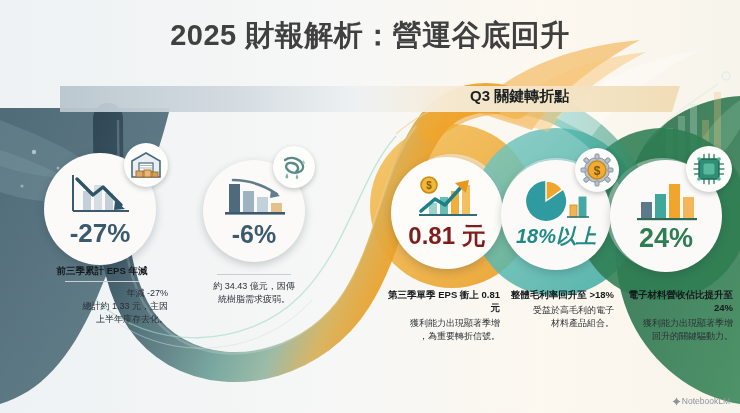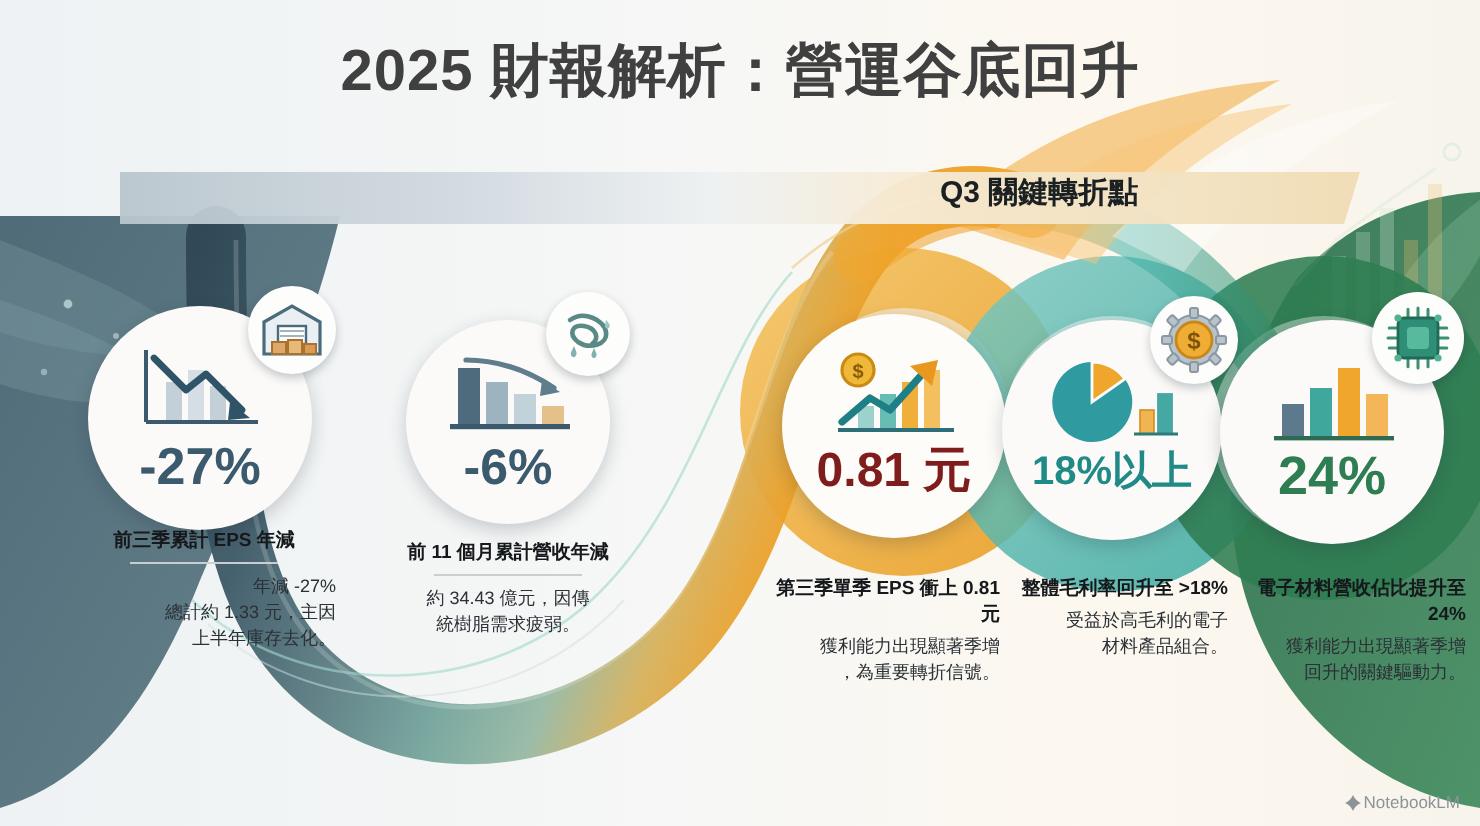--- a/index.html
+++ b/index.html
@@ -312,21 +312,20 @@
           <path d="M7,8 C14,3 24,8 25,14 C26,20 17,23 11,19 C6,15 8,10 14,11 C20,12 22,17 18,20" fill="none" stroke="#5a8a86" stroke-width="2.3" stroke-linecap="round"></path>
           <path d="M9,21 C10,23.5 11,25 9.6,26.2 C8.2,27.2 7,25.6 7.6,24 Z" fill="#7fb3ad"></path>
           <path d="M19,22 C20,24.3 21,25.6 19.7,26.7 C18.4,27.6 17.3,26.1 17.9,24.6 Z" fill="#7fb3ad"></path>
           <path d="M25,8 C26.4,9.4 27.4,10.6 26.6,11.8 C25.8,12.9 24.4,12 24.4,10.6 Z" fill="#9ec9c3"></path>
         </svg>
       </div>
     </div>
   </div>
 
   <div class="caption cap-center" style="left:184px; top:270px; width:140px;">
-    <p class="cap-title">前 11 個月累計營收年減</p>
     <div class="cap-rule"></div>
     <p class="cap-body cap-center" style="white-space:pre-line;">約 34.43 億元，因傳
 統樹脂需求疲弱。</p>
   </div>
 
   <div class="node">
     <div class="bubble" style="left:391px; top:157px; width:112px; height:112px; background:#fdfcf8;">
       <div class="bubble-inner">
         <svg class="bubble-art" width="72" height="50" viewBox="0 0 72 50">
           <rect x="18" y="30" width="8" height="12" fill="#9bd3cc"></rect>
@@ -357,21 +356,21 @@
           <path d="M26,26 L26,6 A20,20 0 0,1 42.5,14.5 Z" fill="#f0a62c"></path>
           <path d="M26,26 L42.5,14.5 A20,20 0 1,1 26,6 Z" fill="#2f9aa0"></path>
           <path d="M26,26 L26,6 A20,20 0 0,1 42.5,14.5 Z" fill="none" stroke="#fdfdfc" stroke-width="1.4"></path>
           <rect x="50" y="30" width="7" height="12" fill="#f0b552"></rect>
           <rect x="59" y="22" width="7" height="20" fill="#f0a62c"></rect>
           <rect x="50" y="30" width="7" height="12" fill="none" stroke="#d08f1c" stroke-width="0.8"></rect>
           <rect x="59" y="22" width="7" height="20" fill="none" stroke="#2f9aa0" stroke-width="0.8"></rect>
           <rect x="59" y="22" width="7" height="20" fill="#46a8a2"></rect>
           <path d="M47,42 L69,42" stroke="#2d7a7c" stroke-width="1.6"></path>
         </svg>
-        <div class="metric" style="font-size:20px; color:#1f8a86; margin-top:3px;">18%以上</div>
+        <div class="metric" style="font-size:20px; color:#1f8a86; margin-top:3px;font-style:italic;">18%以上</div>
       </div>
       <div class="badge" style="right:-8px; top:-12px; width:44px; height:44px;">
         <svg width="34" height="34" viewBox="0 0 34 34">
           <g fill="#b9c3cb" stroke="#8b97a1" stroke-width="1">
             <circle cx="17" cy="17" r="12.5"></circle>
             <rect x="15" y="1" width="4" height="5" rx="1"></rect>
             <rect x="15" y="28" width="4" height="5" rx="1"></rect>
             <rect x="1" y="15" width="5" height="4" rx="1"></rect>
             <rect x="28" y="15" width="5" height="4" rx="1"></rect>
             <rect x="4.5" y="5" width="4" height="5" rx="1" transform="rotate(-45 6.5 7.5)"></rect>

